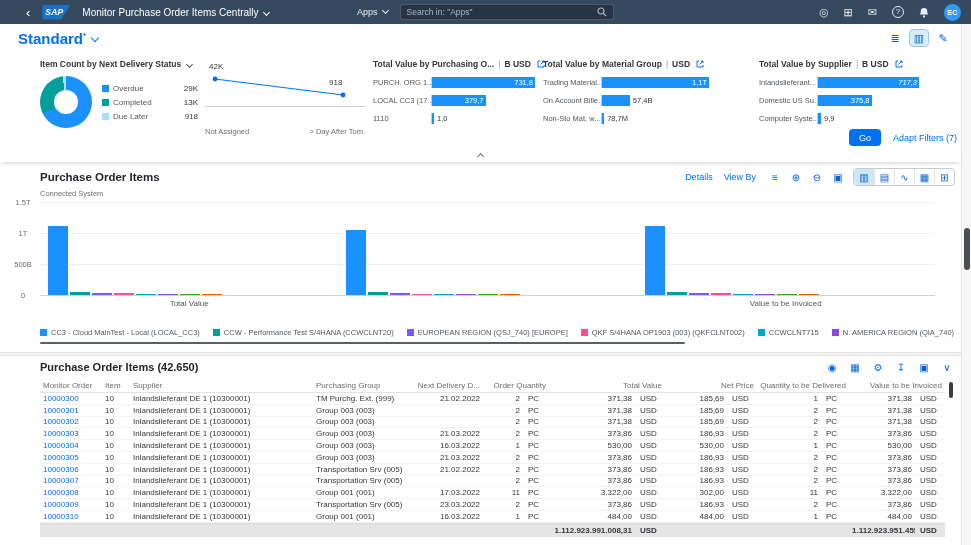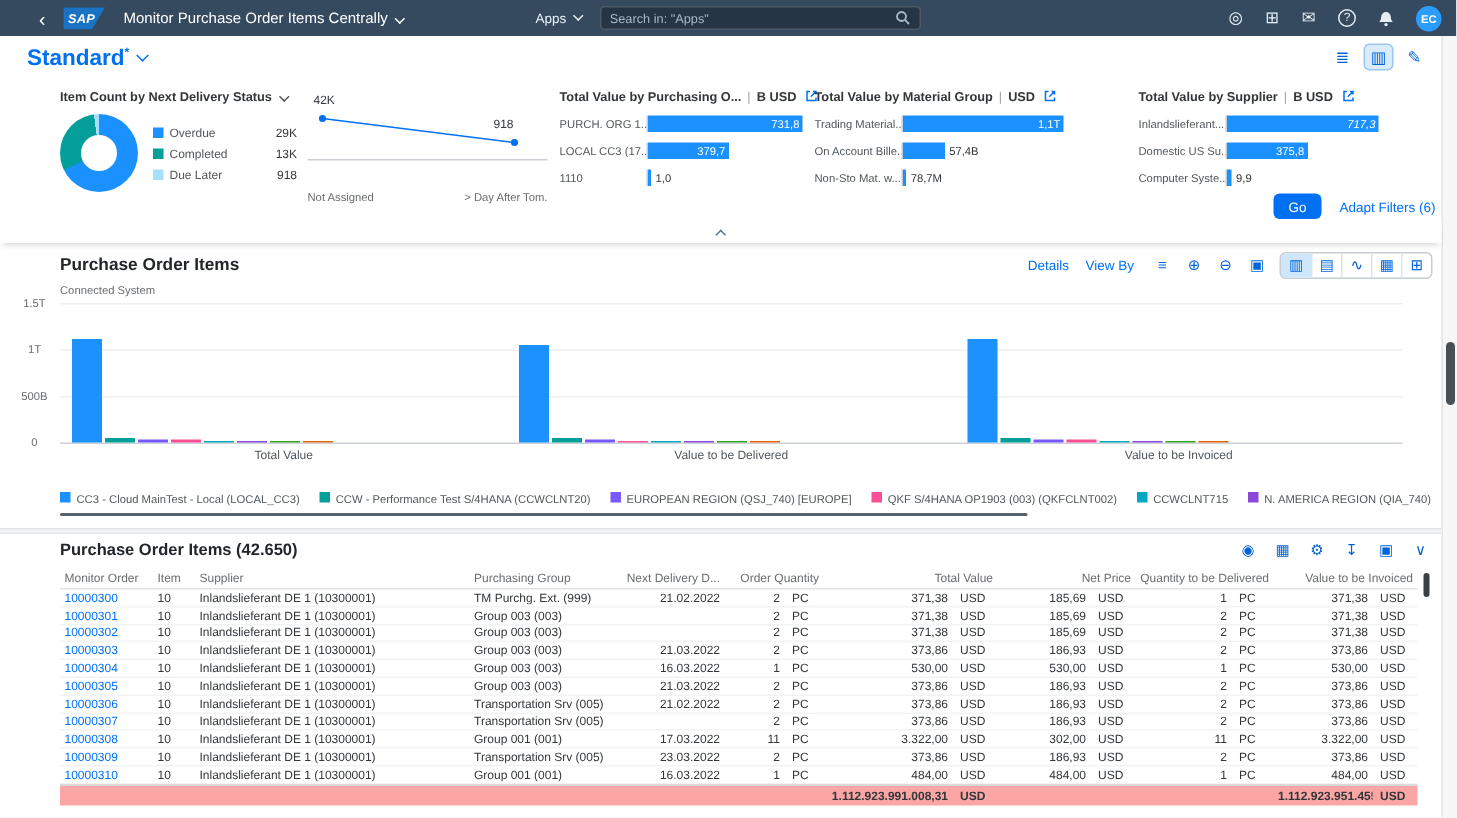--- a/index.html
+++ b/index.html
@@ -86,40 +86,40 @@
   .gridline{position:absolute;left:0;right:0;height:1px;background:#eef0f2}
   .gridline.base{background:#ccd2d8}
   .ytick{position:absolute;left:-30px;width:26px;text-align:center;font-size:7.5px;color:#6a6d70;transform:translateY(-50%)}
   .plot-groups{position:absolute;inset:0;display:flex}
   .chart-group{flex:1;position:relative}
   .bars{position:absolute;bottom:0;left:8px;display:flex;align-items:flex-end;gap:2px}
   .bar{width:20px}
   .cat-label{position:absolute;top:100%;margin-top:4px;width:100%;text-align:center;font-size:8px;color:#51575c}
   .xlabel{position:absolute;top:152px;left:40px;right:26px;text-align:center;font-size:8px;color:#6a6d70}
   .chart-legend{position:absolute;top:166px;left:40px;right:6px;display:flex;gap:13px;align-items:center;font-size:7.5px;color:#51575c;white-space:nowrap;overflow:hidden}
-  .leg-item{display:flex;flex:none}
+  .leg-item{display:flex;align-items:center;flex:none}
   .legend-scroll{position:absolute;top:180px;left:40px;width:645px;height:2px;background:#55606b;border-radius:1px}
 
   .section-gap{position:absolute;top:352px;left:0;right:10px;height:4px;background:#f2f3f4;border-top:1px solid #e3e6e9;border-bottom:1px solid #e3e6e9}
 
   
   .table-section{position:absolute;top:356px;left:0;right:10px;height:189px;background:#fff}
   .ts-header{position:absolute;top:3px;left:40px;right:6px;display:flex;align-items:center}
   .ts-title{font-size:11px;font-weight:bold;color:#22262a}
   .ts-tools{margin-left:auto;display:flex;align-items:center;gap:7px}
   .tbl{position:absolute;top:22px;left:40px;right:16px}
   .trow{display:grid;grid-template-columns:62px 28px 1fr 96px 74px 40px 26px 86px 30px 62px 30px 64px 28px 66px 30px;align-items:center}
   .thead{height:15px;border-bottom:1px solid #dfe3e6;color:#6a6d70;font-size:8px}
   .cell{padding:0 3px;font-size:8px;white-space:nowrap;overflow:hidden}
   .cell.r{text-align:right}
   .cell.u{text-align:left;padding-left:5px}
   .cell.link{color:#0070f2}
   .span2{grid-column:span 2;text-align:right}
   .tr-data{height:11.8px;border-bottom:1px solid #f2f3f4}
-  .totals{height:14px;background:#fca5a5;border-top:1px solid #d4d9dd;font-weight:bold}
+  .totals{height:14px;background:#e5e5e5;border-top:1px solid #d4d9dd;font-weight:bold}
   .tbl-thumb{position:absolute;right:8px;top:26px;width:4px;height:16px;background:#3a3f44;border-radius:2px}
 
   
   .page-scroll{position:absolute;top:24px;right:0;width:10px;bottom:0;background:#f7f7f7;border-left:1px solid #e5e5e5}
   .page-thumb{position:absolute;top:204px;left:2px;width:6px;height:42px;background:#4a4f54;border-radius:3px}
 </style>
 </head>
 <body>
 
 <div class="app">
@@ -293,21 +293,21 @@
             <span class="bar-label">Computer Syste...</span>
             <div class="bar-track">
               <div class="bar-fill" style="width: 3%; background: rgb(27, 144, 255);"></div>
               <span class="bar-val-out">9,9</span>
             </div>
           </div>
         </div>
     </div>
     <div class="filter-actions">
       <button class="go-btn">Go</button>
-      <span class="adapt-link">Adapt Filters (6)</span>
+      <span class="adapt-link">Adapt Filters (7)</span>
     </div>
   </div>
 
   <div class="collapse-strip">
       <span class="chev up"></span>
     </div>
 
   <section class="chart-section">
     <div class="cs-header">
       <span class="cs-title">Purchase Order Items</span>
@@ -361,21 +361,20 @@
             <div class="bars">
               <div class="bar" style="height: 65.1px; background: rgb(27, 144, 255);"></div>
               <div class="bar" style="height: 2.79px; background: rgb(4, 159, 154);"></div>
               <div class="bar" style="height: 2.17px; background: rgb(120, 88, 255);"></div>
               <div class="bar" style="height: 1.5px; background: rgb(250, 79, 150);"></div>
               <div class="bar" style="height: 1.5px; background: rgb(4, 166, 194);"></div>
               <div class="bar" style="height: 1.5px; background: rgb(139, 71, 215);"></div>
               <div class="bar" style="height: 1.5px; background: rgb(54, 164, 29);"></div>
               <div class="bar" style="height: 1.5px; background: rgb(231, 101, 0);"></div>
             </div>
-            <div class="cat-label">Value to be Delivered</div>
           </div>
           <div class="chart-group">
             <div class="bars">
               <div class="bar" style="height: 68.9998px; background: rgb(27, 144, 255);"></div>
               <div class="bar" style="height: 3.1px; background: rgb(4, 159, 154);"></div>
               <div class="bar" style="height: 2.48px; background: rgb(120, 88, 255);"></div>
               <div class="bar" style="height: 1.55px; background: rgb(250, 79, 150);"></div>
               <div class="bar" style="height: 1.5px; background: rgb(4, 166, 194);"></div>
               <div class="bar" style="height: 1.5px; background: rgb(139, 71, 215);"></div>
               <div class="bar" style="height: 1.5px; background: rgb(54, 164, 29);"></div>

